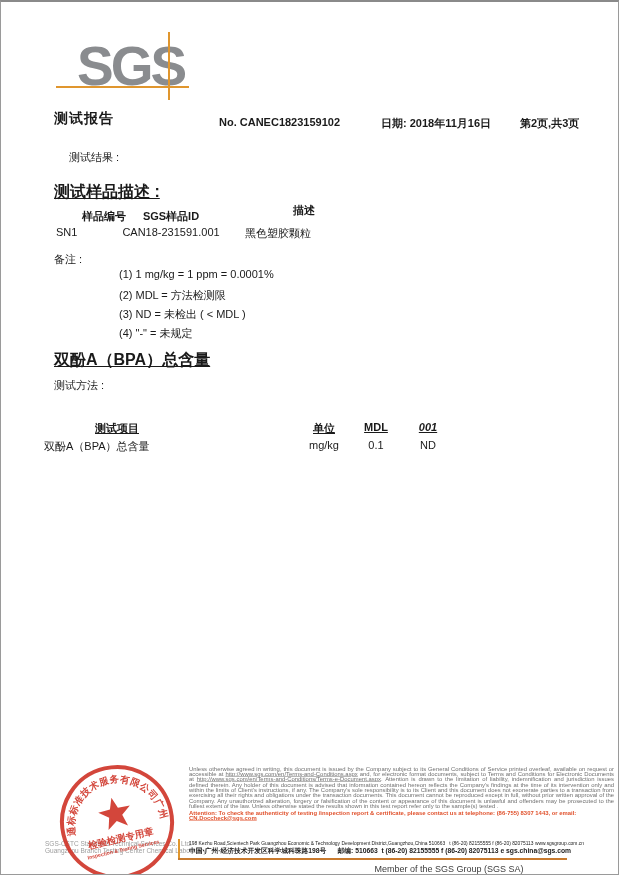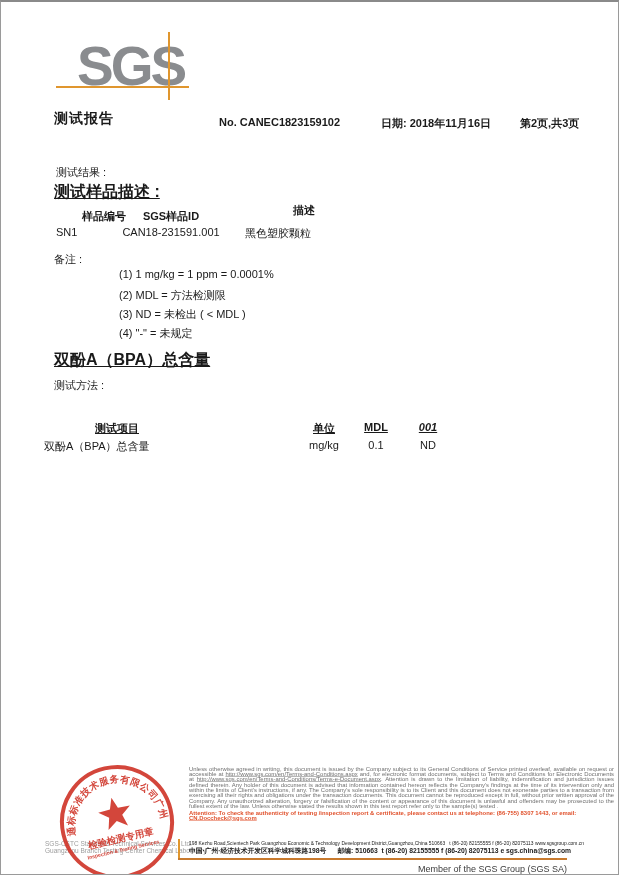--- a/index.html
+++ b/index.html
@@ -68,21 +68,21 @@
 
   <div class="abs logo-text" style="left:76px; top:37px;">SGS</div>
   <div class="abs hline" style="left:55px; top:84px; width:133px; height:2px;"></div>
   <div class="abs vline" style="left:167px; top:30px; width:2px; height:68px;"></div>
 
   <div class="abs report-title" style="left:53px; top:108px;">测试报告</div>
   <div class="abs hdr-txt" style="left:218px; top:114px;">No. CANEC1823159102</div>
   <div class="abs hdr-txt" style="left:380px; top:114px;">日期: 2018年11月16日</div>
   <div class="abs hdr-txt" style="left:519px; top:114px;">第2页,共3页</div>
 
-  <div class="abs body-txt" style="left:55px; top:148px;margin-top:15px;">测试结果 :</div>
+  <div class="abs body-txt" style="left:68px; top:148px;">测试结果 :</div>
 
   <div class="abs section-heading" style="left:53px; top:180px;">测试样品描述 :</div>
 
   <div>
     <div class="abs body-txt bold" style="left:55px; top:207px; width:70px; text-align:right;">样品编号</div>
     <div class="abs body-txt bold" style="left:120px; top:207px; width:100px; text-align:center;">SGS样品ID</div>
     <div class="abs body-txt bold" style="left:244px; top:201px;margin-left:48px;">描述</div>
     <div class="abs body-txt" style="left:55px; top:224px; width:70px; text-align:left;">SN1</div>
     <div class="abs body-txt" style="left:120px; top:224px; width:100px; text-align:center;">CAN18-231591.001</div>
     <div class="abs body-txt" style="left:244px; top:224px;">黑色塑胶颗粒</div>
@@ -125,21 +125,21 @@
 
   <div class="abs vline" style="left:177px; top:837px; width:2px; height:20px;"></div>
   <div class="abs" style="left:188px; top:838px; width:428px; height:20px;">
     <div class="half addr">
       <div class="addr-en"><span>198 Kezhu Road,Scientech Park Guangzhou Economic &amp; Technology Development District,Guangzhou,China 510663</span>&nbsp;&nbsp;&nbsp;<span>t (86-20) 82155555    f (86-20) 82075113    www.sgsgroup.com.cn</span></div>
       <div class="addr-cn"><span>中国·广州·经济技术开发区科学城科珠路198号</span>&nbsp;&nbsp;&nbsp;&nbsp;&nbsp;&nbsp;<span>邮编: 510663</span>&nbsp;&nbsp;<span>t (86-20) 82155555    f (86-20) 82075113    e  sgs.china@sgs.com</span></div>
     </div>
   </div>
 
   <div class="abs" style="left:177px; top:856px; width:389px; height:2px; background:#c87a2e;"></div>
-  <div class="abs member" style="left:330px; top:862px; width:236px; text-align:right;">Member of the SGS Group (SGS SA)</div>
+  <div class="abs member" style="left:330px; top:862px; width:236px; text-align:center;">Member of the SGS Group (SGS SA)</div>
 
   <div class="abs stamp-wrap" style="left:56px; top:760px; width:120px; height:120px;">
     <svg width="120" height="120" viewBox="0 0 120 120">
       <defs>
         <path id="ring-arc" d="M 16.5,64 A 43.5,43.5 0 1 1 103.5,64" fill="none"></path>
       </defs>
       <circle cx="60" cy="60" r="55" fill="none" stroke="#d0372b" stroke-width="4"></circle>
       <text font-size="9.5" font-weight="700" fill="#d0372b" letter-spacing="0.5">
         <textPath href="#ring-arc" startOffset="0">通标标准技术服务有限公司广州分公司</textPath>
       </text>

